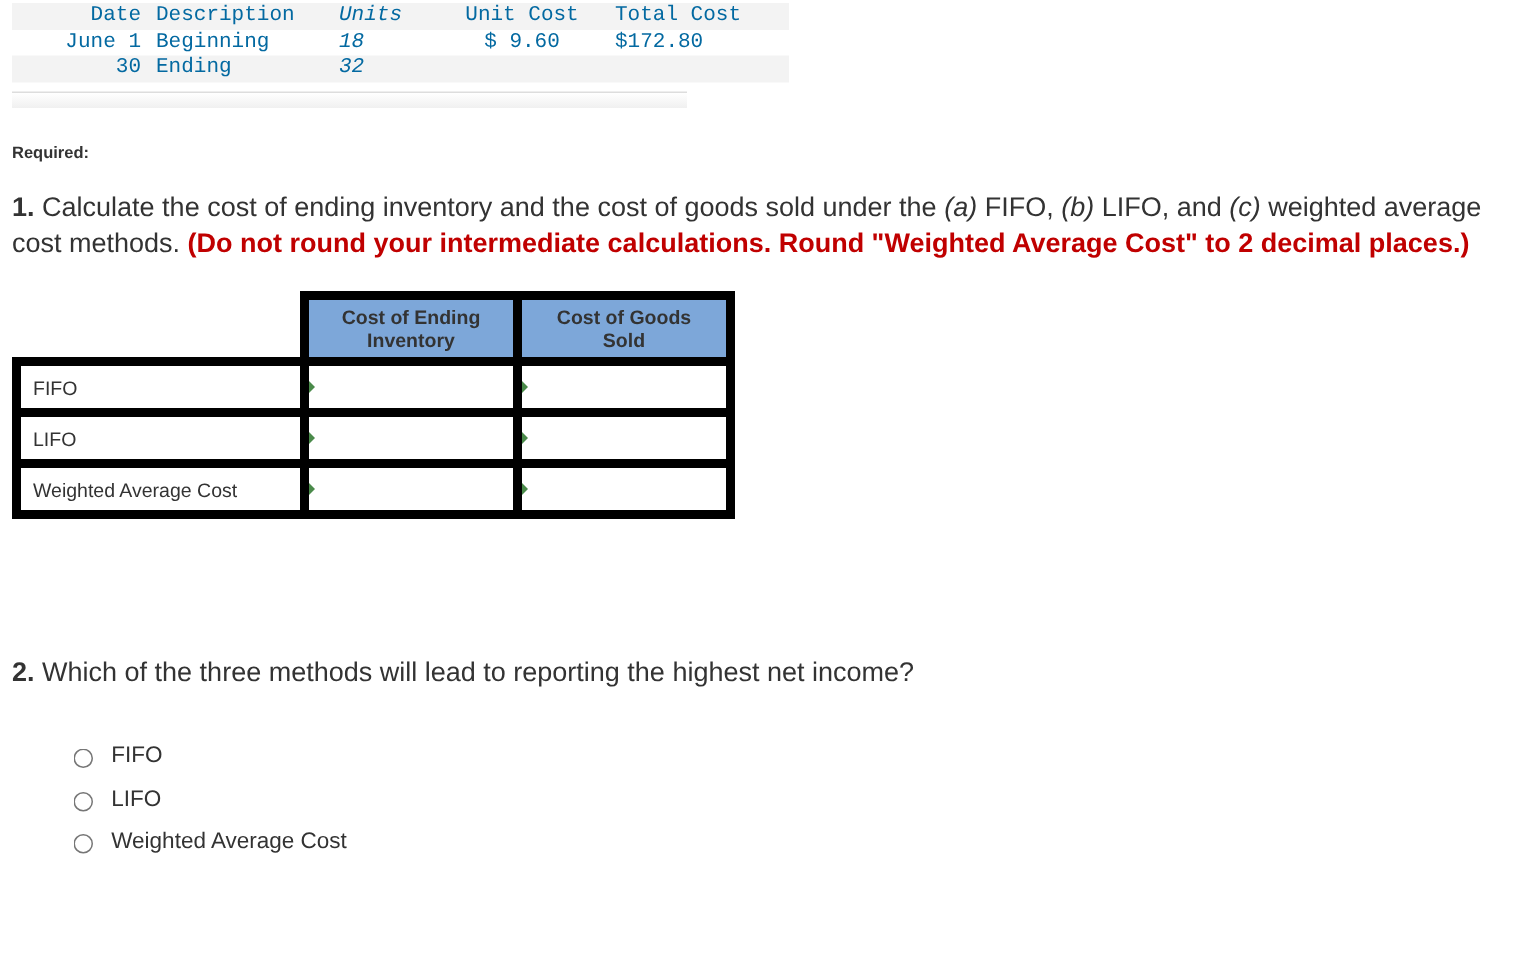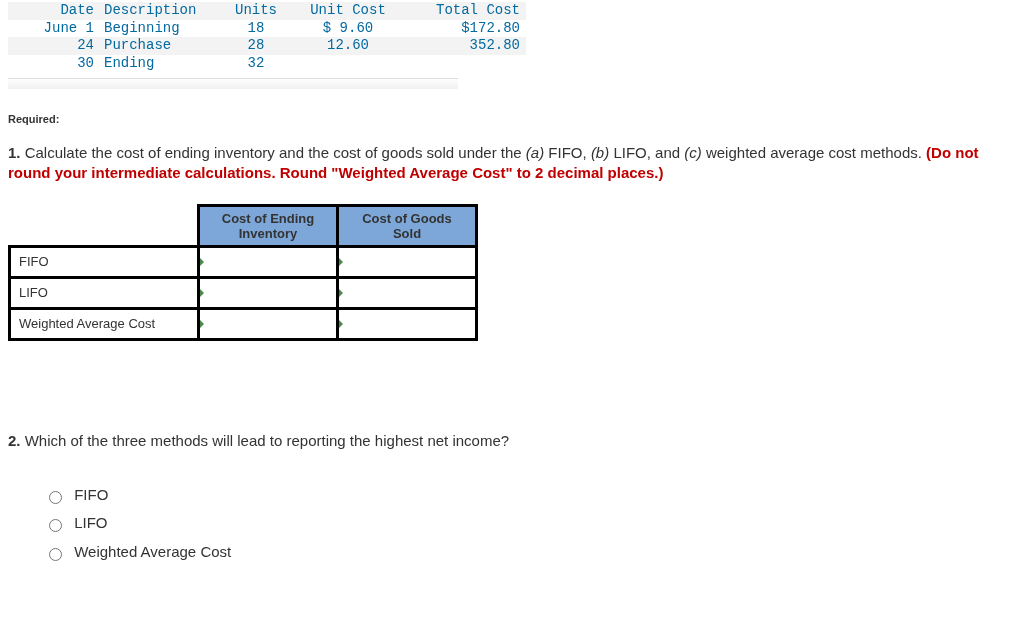--- a/index.html
+++ b/index.html
@@ -18,55 +18,55 @@
     font-size: 14px;
     border-collapse: collapse;
     line-height: 1.25;
     color: #0369a1;
     margin-bottom: 6px;
   }
   .data-table tr:nth-child(odd) { background: #f3f3f3; }
   .data-table td { padding: 0 6px; }
   .col-date  { width: 80px;  text-align: right; }
   .col-desc  { width: 110px; text-align: left;  padding-left: 4px !important; margin-left: 36px; }
-  .col-units { width: 60px;  text-align: center; }
+  .col-units { width: 60px;  text-align: left; font-style: italic; }
   .col-ucost { width: 100px; text-align: center; }
-  .col-tcost { width: 110px; text-align: right; }
+  .col-tcost { width: 110px; text-align: left; }
 
   .scroll-hint {
     height: 10px;
     width: 450px;
     background: linear-gradient(#fff, #f0f0f0);
     border-top: 1px solid #ddd;
     margin-bottom: 24px;
   }
 
   .section-heading {
     font-weight: bold;
     font-size: 11px;
     margin: 10px 0 18px 0;
   }
 
   .question-text {
-    font-size: 15px;
+    font-size: 18px;
     line-height: 1.35;
     margin: 0 0 20px 0;
     max-width: 1000px;
   }
   .question-text .emph { font-style: italic; }
   .question-text .warn { color: #c00000; font-weight: bold; }
 
   
   .answer-table {
     border-collapse: collapse;
     font-size: 13px;
     margin-bottom: 90px;
   }
   .answer-table th, .answer-table td {
-    border: 3px solid #000000;
+    border: 6px solid #000000;
     padding: 4px 8px;
     height: 20px;
   }
   .answer-table th {
     background: #7da7d9;
     font-weight: bold;
     text-align: center;
     width: 120px;
   }
   .answer-table .corner {
@@ -115,27 +115,20 @@
     <td class="col-units">Units</td>
     <td class="col-ucost">Unit Cost</td>
     <td class="col-tcost">Total Cost</td>
   </tr>
   <tr>
     <td class="col-date">June 1</td>
     <td class="col-desc">Beginning</td>
     <td class="col-units">18</td>
     <td class="col-ucost">$ 9.60</td>
     <td class="col-tcost">$172.80</td>
-  </tr>
-  <tr>
-    <td class="col-date">24</td>
-    <td class="col-desc">Purchase</td>
-    <td class="col-units">28</td>
-    <td class="col-ucost">12.60</td>
-    <td class="col-tcost">352.80</td>
   </tr>
   <tr>
     <td class="col-date">30</td>
     <td class="col-desc">Ending</td>
     <td class="col-units">32</td>
     <td class="col-ucost"></td>
     <td class="col-tcost"></td>
   </tr>
 </tbody>
   </table>

